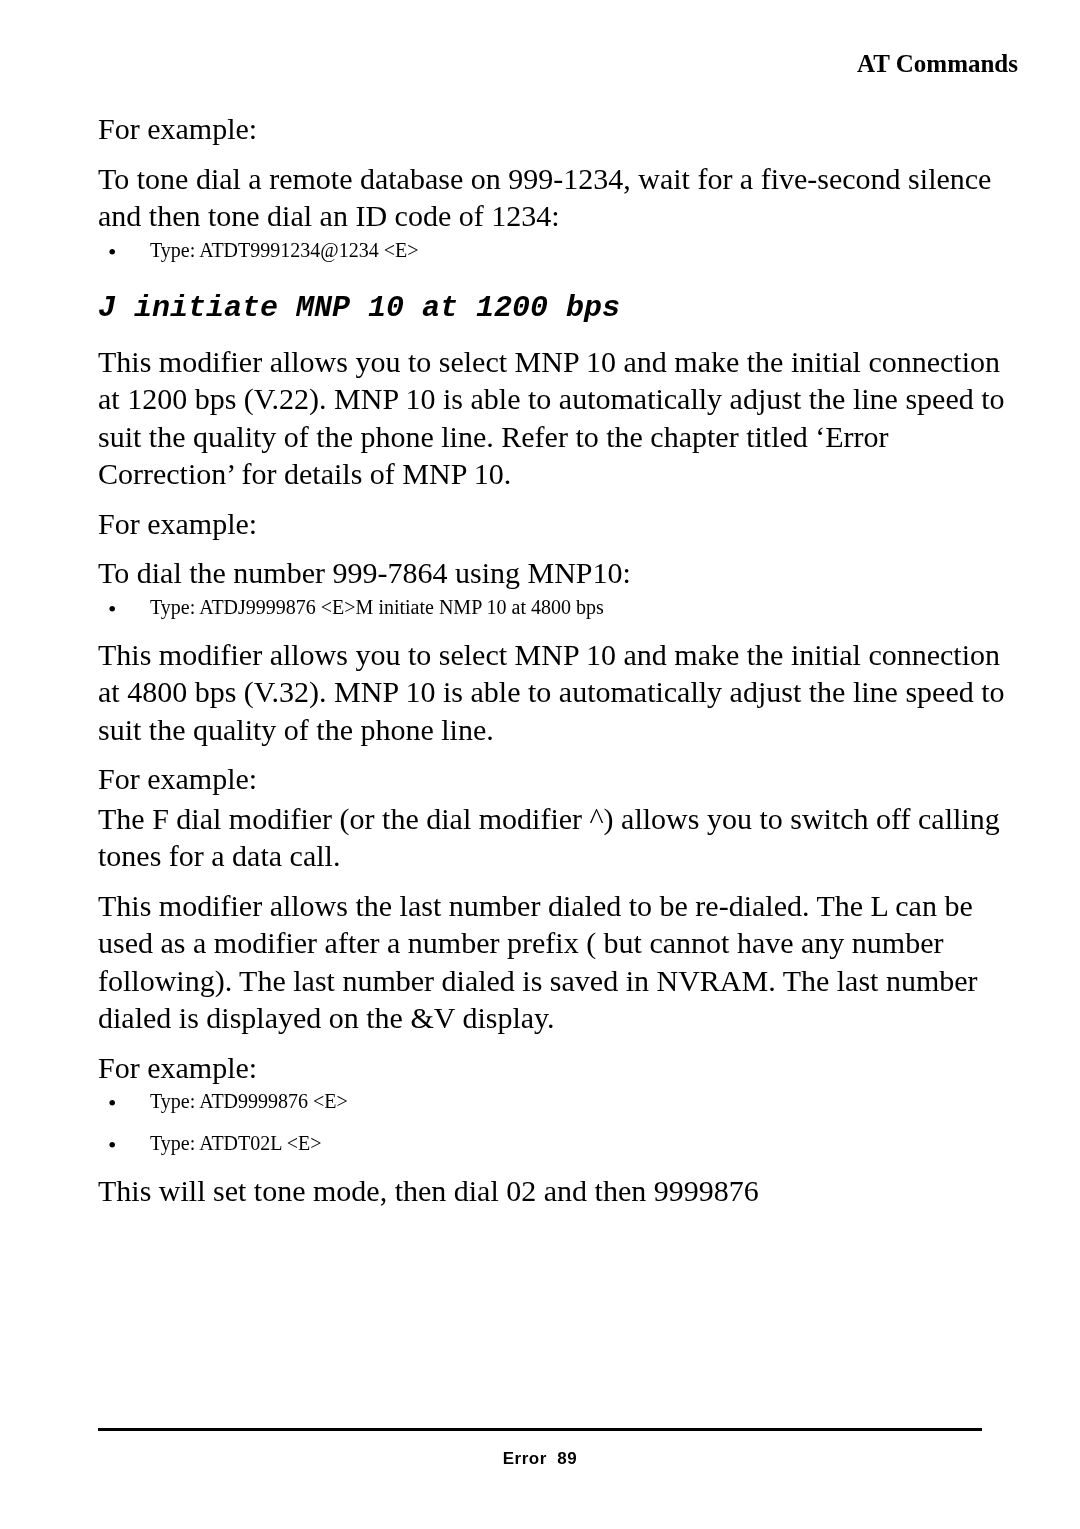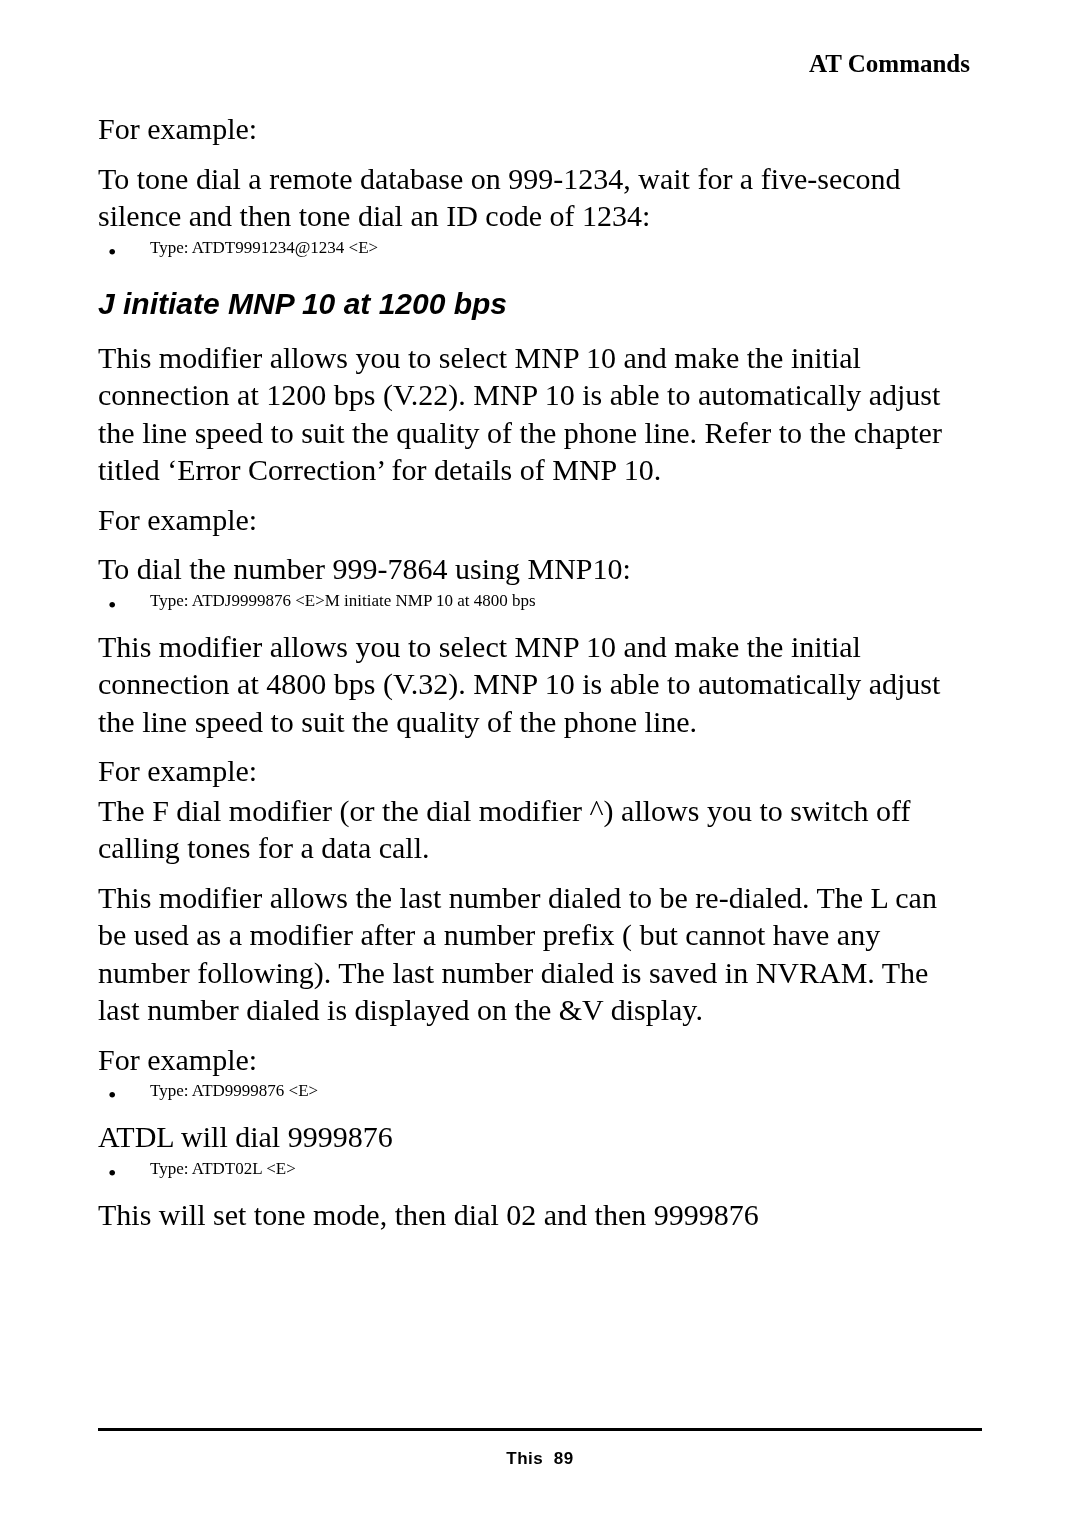--- a/index.html
+++ b/index.html
@@ -4,53 +4,53 @@
 <style>
   html, body {
     margin: 0;
     padding: 0;
     background: #fff;
   }
   .page {
     width: 1080px;
     height: 1529px;
     box-sizing: border-box;
-    padding: 50px 110px 0 98px;
+    padding: 50px 62px 0 98px;
     font-family: "Times New Roman", Times, serif;
     color: #000;
     position: relative;
   }
   .header {
     text-align: right;
     font-weight: bold;
     font-size: 25px;
     margin-top: 0;
     margin-bottom: 32px;
   }
   .body-para {
     font-size: 30px;
     line-height: 1.25;
     margin: 0 0 12px 0;
   }
   .h2 {
-    font-family: Liberation Sans, sans-serif;
+    font-family: Liberation Mono, monospace;
     font-weight: bold;
     font-style: italic;
     font-size: 30px;
     margin: 28px 0 18px 0;
   }
   ul.bullets {
     list-style: none;
     padding: 0;
     margin: 0 0 16px 0;
   }
   ul.bullets li {
     position: relative;
     padding-left: 52px;
-    font-size: 17px;
+    font-size: 20px;
     line-height: 1.3;
   }
   ul.bullets li::before {
     content: "•";
     position: absolute;
     left: 10px;
     top: 0;
     font-size: 24px;
   }
   .tight-bottom { margin-bottom: 2px; }
@@ -99,26 +99,25 @@
   <p class="body-para tight-bottom">For example:</p>
 
 
   <p class="body-para">The F dial modifier (or the dial modifier ^) allows you to switch off calling tones for a data call.</p>
 
   <p class="body-para">This modifier allows the last number dialed to be re-dialed. The L can be used as a modifier after a number prefix ( but cannot have any number following). The last number dialed is saved in NVRAM. The last number dialed is displayed on the &amp;V display.</p>
   <p class="body-para tight-bottom">For example:</p>
   <ul class="bullets">
     <li>Type: ATD9999876 &lt;E&gt;</li>
   </ul>
-  <p class="body-para tight-bottom">ATDL will dial 9999876</p>
   <ul class="bullets">
     <li>Type: ATDT02L &lt;E&gt;</li>
   </ul>
   <p class="body-para">This will set tone mode, then dial 02 and then 9999876</p>
 
   <div class="footer">
     <hr class="footer-rule">
     <div class="footer-text">
-      <span>This</span>&nbsp;&nbsp;<span>89</span>
+      <span>Error</span>&nbsp;&nbsp;<span>89</span>
     </div>
   </div>
 
 </div>
 
 </body></html>

